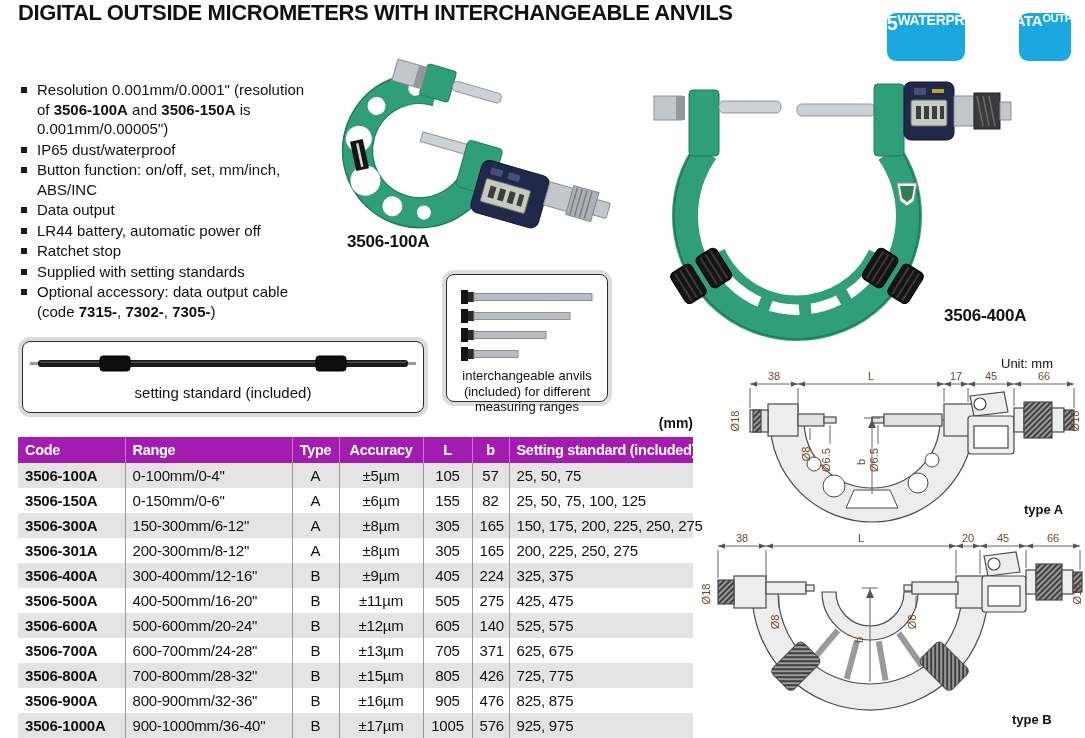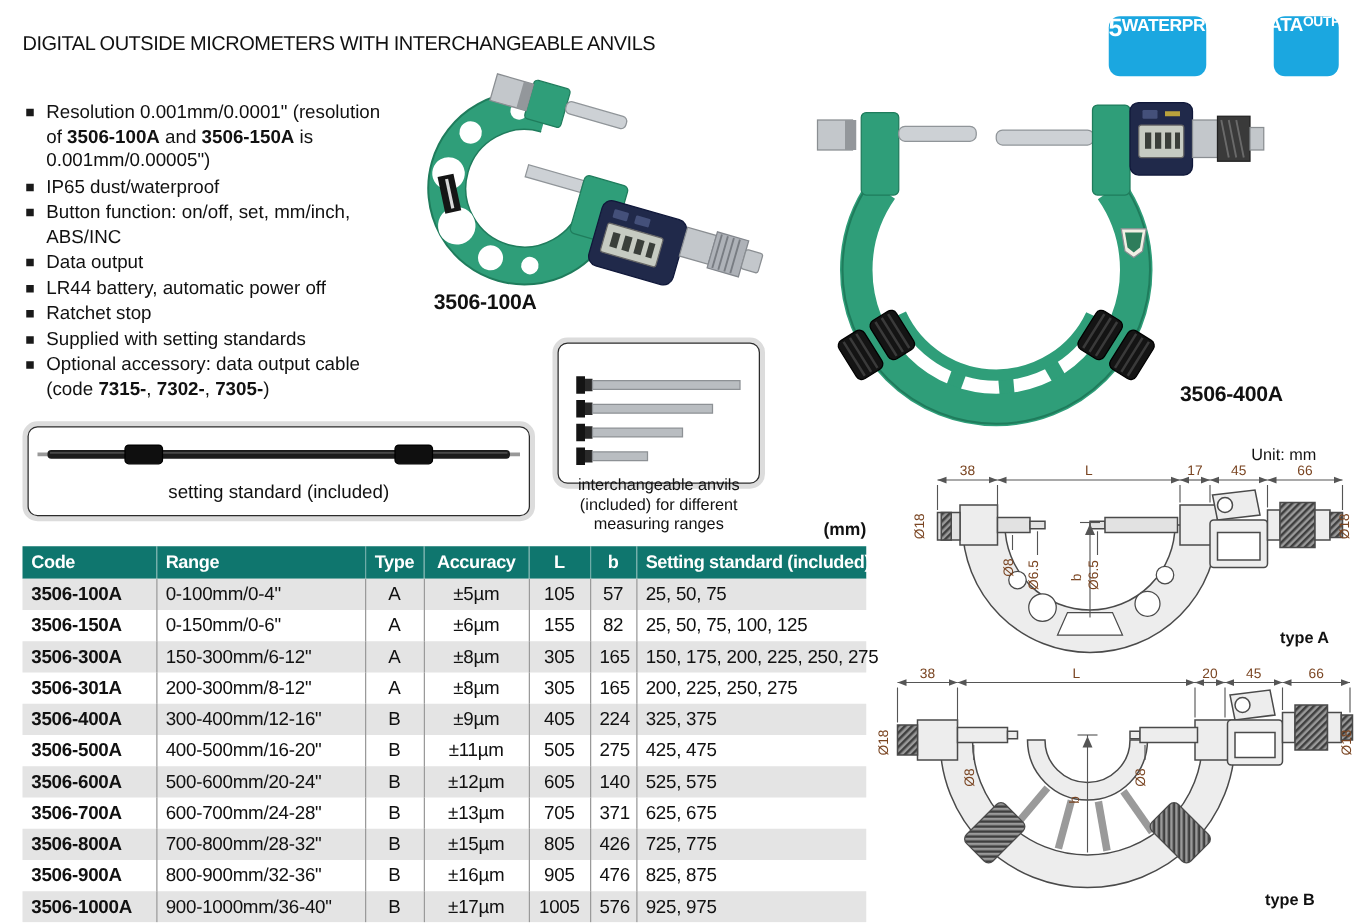--- a/index.html
+++ b/index.html
@@ -2,21 +2,21 @@
 <html><head>
 <meta charset="utf-8">
 <style>
   html,body{margin:0;padding:0;background:#fff}
   .page{position:relative;width:1085px;height:738px;background:#fff;overflow:hidden;
         font-family:"Liberation Sans","DejaVu Sans",sans-serif;color:#111}
   .abs{position:absolute}
   svg{overflow:visible}
   svg text{font-family:"Liberation Sans","DejaVu Sans",sans-serif}
 
-  .title{left:18px;top:27px;font-size:16px;font-weight:normal;letter-spacing:-0.4px;white-space:nowrap}
+  .title{left:18px;top:0;font-size:22px;font-weight:bold;letter-spacing:-0.4px;white-space:nowrap}
 
   .badges{right:14px;top:13px;display:flex;gap:54px;align-items:flex-start}
   .badge{background:#1ba7e0;color:#fff;border-radius:9px;text-align:center;
          display:flex;flex-direction:row;justify-content:center;line-height:1.05}
   .badge.ip65{width:78px;height:48px}
   .badge.dataout{width:52px;height:48px}
   .badge .l1{font-size:20px;font-weight:bold;letter-spacing:-0.5px}
   .badge.dataout .l1{font-size:15px;letter-spacing:-0.3px}
   .badge .l2{font-size:14px;font-weight:bold;letter-spacing:-0.3px}
   .badge.dataout .l2{font-size:11px;font-weight:bold}
@@ -28,28 +28,28 @@
   ul.features b{font-weight:bold}
 
   .prod-label{font-size:17px;font-weight:bold;letter-spacing:-0.2px}
   .label-100a{left:347px;top:232px}
   .label-400a{left:944px;top:306px}
 
   .photobox{border:1px solid #2c2c2c;border-radius:8px;background:#fff;
             box-shadow:0 0 0 4px #dcdcdc;box-sizing:border-box;text-align:center}
   .box-setting{left:22px;top:341px;width:402px;height:72px;padding-top:8px}
   .box-setting .cap{font-size:15px;margin-top:4px}
-  .box-anvils{left:446px;top:274px;width:162px;height:113px;padding-top:22px}
+  .box-anvils{left:446px;top:274px;width:162px;height:128px;padding-top:11px}
   .box-anvils .cap{font-size:13px;line-height:15.5px;margin-top:2px}
 
   .mm-note{left:600px;top:415px;width:93px;text-align:right;font-size:14px;font-weight:bold}
   .unit-note{left:1001px;top:356px;font-size:13px}
 
   table.spec{left:18px;top:437px;position:absolute;border-collapse:collapse;table-layout:fixed;width:675px}
-  table.spec th{background:#0f766e;color:#fff;font-size:14.5px;font-weight:bold;height:26px;
+  table.spec th{background:#a21caf;color:#fff;font-size:14.5px;font-weight:bold;height:26px;
                 padding:0 7px;text-align:left;white-space:nowrap;letter-spacing:-0.3px;
                 border-left:1px solid rgba(255,255,255,.4)}
   table.spec th:first-child{border-left:none}
   table.spec td{font-size:15px;height:25px;padding:0 7px;border-left:1px solid #9a9a9a;
                 white-space:nowrap;letter-spacing:-0.2px}
   table.spec td:first-child{border-left:none}
   table.spec tbody tr:nth-child(odd){background:#e4e4e4}
   table.spec td.code{font-weight:bold}
   table.spec .c{text-align:center}
 </style>

